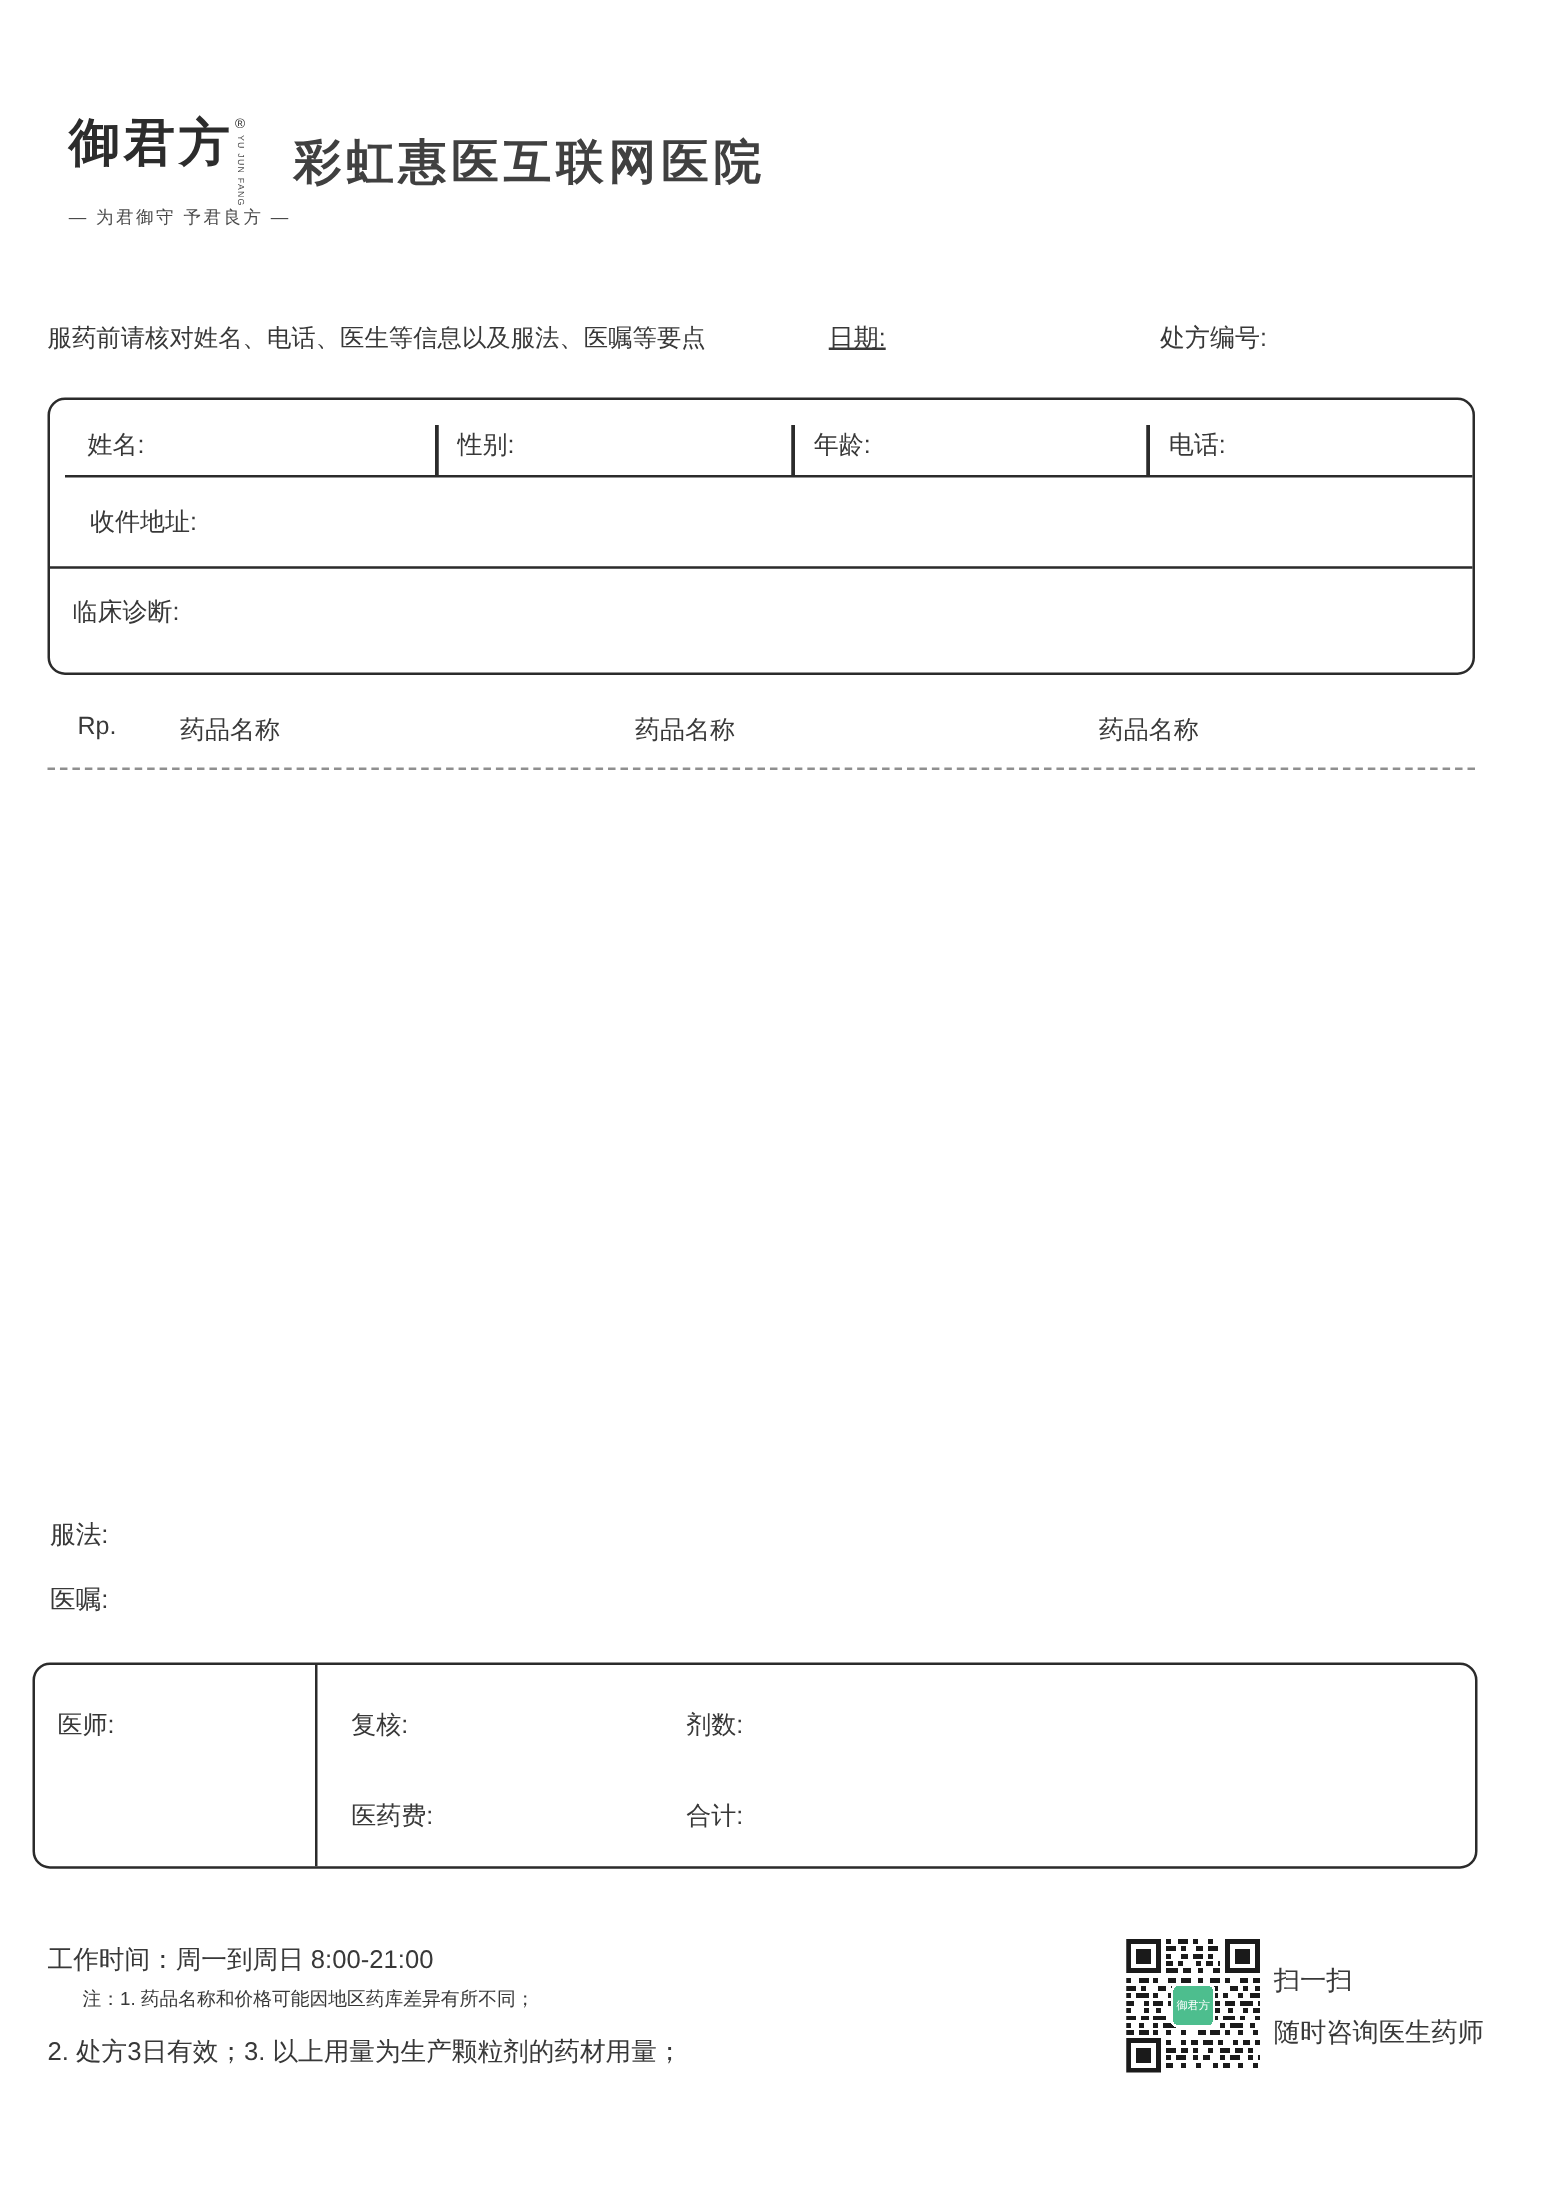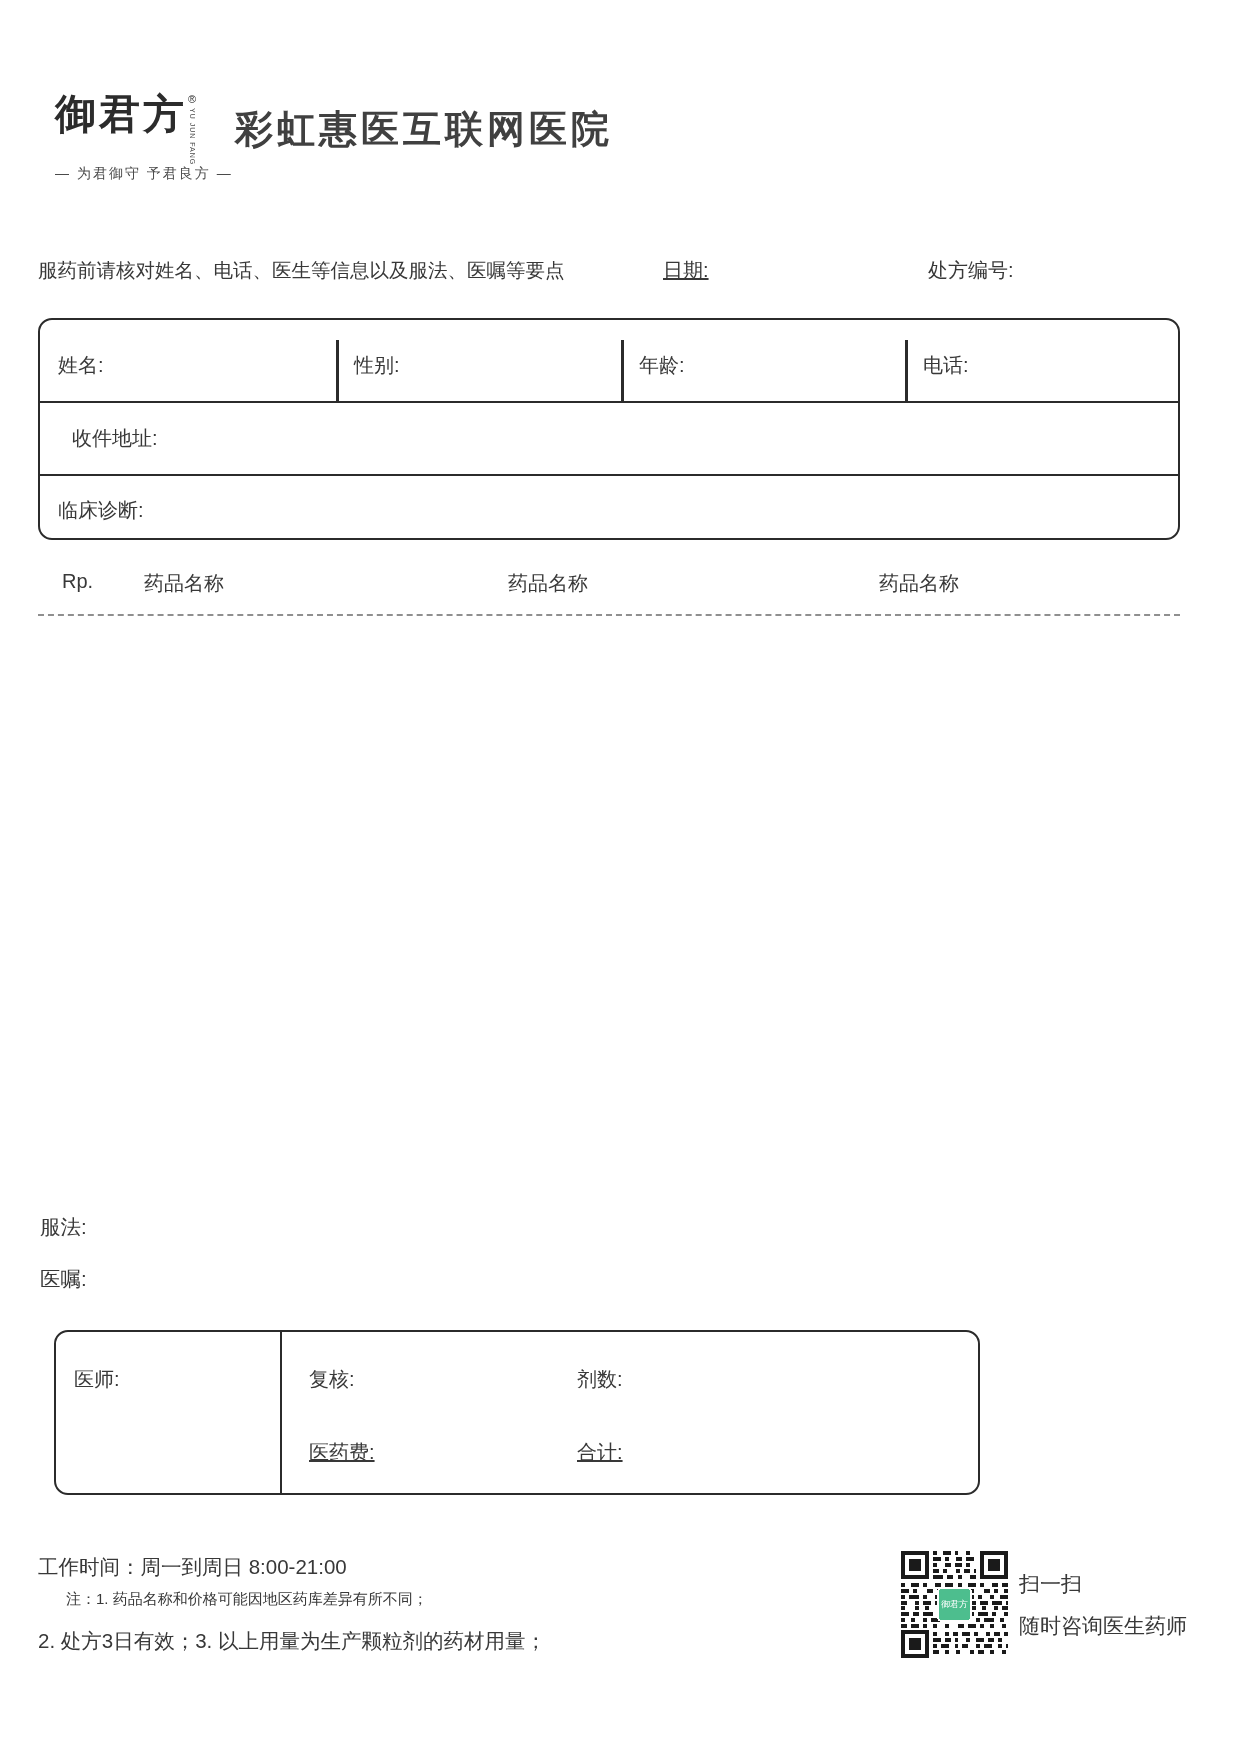--- a/index.html
+++ b/index.html
@@ -40,21 +40,21 @@
   .precheck-note{position:absolute;left:38px;top:257px;font-size:19.5px;white-space:nowrap;}
   .date-label{position:absolute;left:663px;top:257px;font-size:20px;text-decoration:underline;}
   .rx-number-label{position:absolute;left:928px;top:257px;font-size:20px;}
 
   
   .patient-box{
     position:absolute;left:38px;top:318px;width:1142px;height:222px;
     border:2.5px solid #2b2b2b;border-radius:14px;box-sizing:border-box;
     background:#fff;
   }
-  .p-row1{display:flex;height:83px;border-bottom:2.5px solid #2b2b2b;box-sizing:border-box;}
+  .p-row1{display:flex;height:62px;border-bottom:2.5px solid #2b2b2b;box-sizing:border-box;margin-left:12px;}
   .p-cell{
     position:relative;display:flex;align-items:center;
     padding-left:18px;padding-top:10px;box-sizing:border-box;font-size:20px;
   }
   .p-cell.c1{width:296px;}
   .p-cell.c2{width:285px;}
   .p-cell.c3{width:284px;}
   .p-cell.c4{flex:1;}
   .p-cell + .p-cell::before{
     content:"";position:absolute;left:0;top:20px;bottom:0;width:2.5px;background:#2b2b2b;
@@ -76,31 +76,31 @@
     position:absolute;left:38px;top:614px;width:1142px;height:0;
     border-top:2.5px dashed #8f8f8f;
   }
 
   
   .usage-label{position:absolute;left:40px;top:1213px;font-size:20.5px;}
   .advice-label{position:absolute;left:40px;top:1265px;font-size:20.5px;}
 
   
   .sign-box{
-    position:absolute;left:54px;top:1330px;width:926px;height:165px;
+    position:absolute;left:26px;top:1330px;width:1156px;height:165px;
     border:2.5px solid #2b2b2b;border-radius:14px;box-sizing:border-box;
     display:flex;background:#fff;
   }
   .sign-left{
     width:226px;border-right:2.5px solid #2b2b2b;box-sizing:border-box;
     padding:34px 0 0 18px;font-size:20px;
   }
   .sign-right{flex:1;box-sizing:border-box;padding:34px 0 0 27px;}
   .sign-row{display:flex;font-size:20px;}
-  .sign-row.second{margin-top:46px;text-decoration:underline;}
+  .sign-row.second{margin-top:46px;}
   .sign-cell-a{width:268px;}
 
   
   .work-hours{position:absolute;left:38px;top:1553px;font-size:20.5px;white-space:nowrap;}
   .note-line-1{position:absolute;left:38px;top:1590px;font-size:15px;white-space:nowrap;margin-left:28px;}
   .note-line-2{position:absolute;left:38px;top:1627px;font-size:20.5px;white-space:nowrap;}
 
   .qr-code{position:absolute;left:901px;top:1551px;width:107px;height:107px;}
   .scan-title{position:absolute;left:1019px;top:1570px;font-size:21px;}
   .scan-desc{position:absolute;left:1019px;top:1612px;font-size:21px;white-space:nowrap;}

